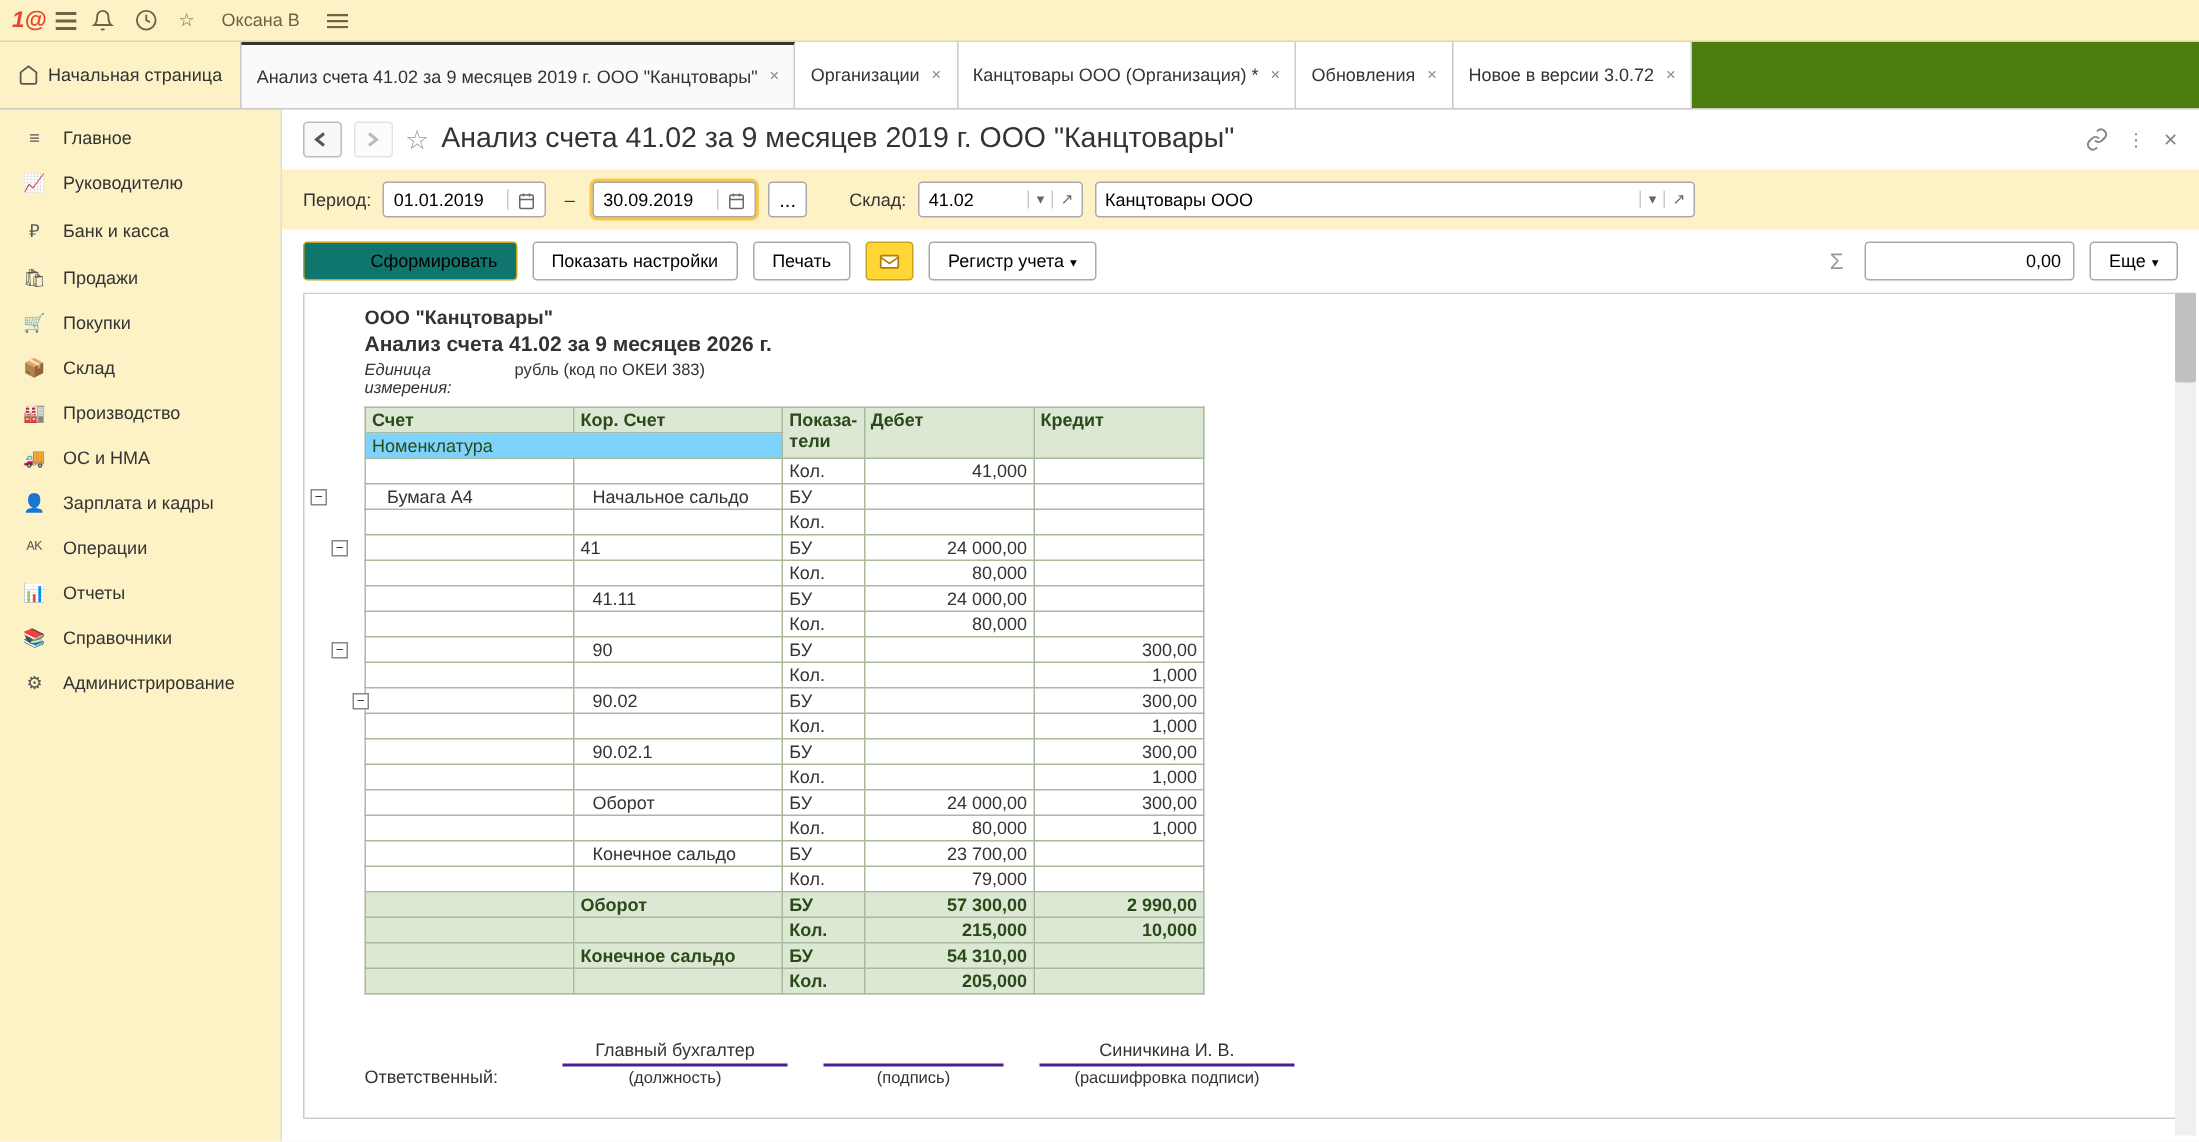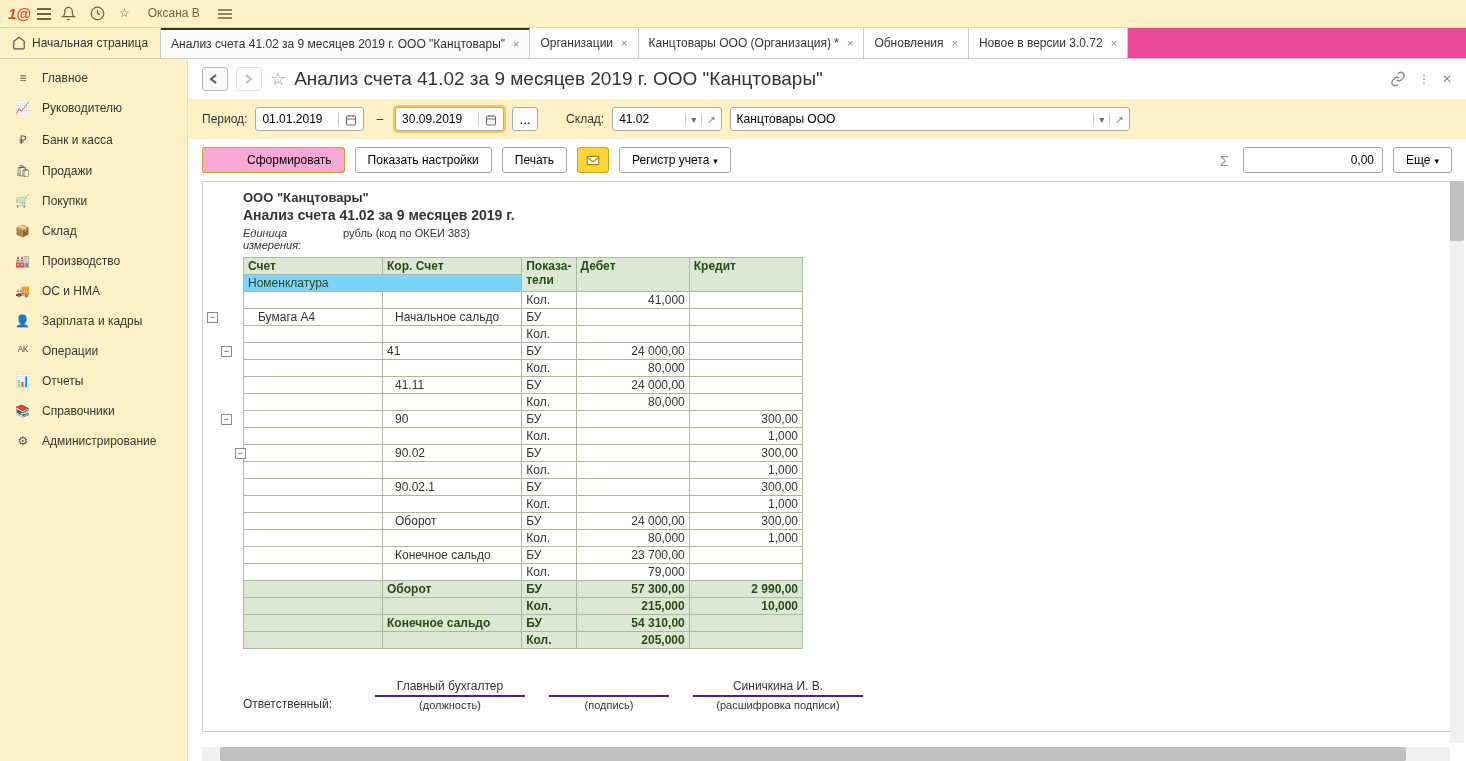--- a/index.html
+++ b/index.html
@@ -7,21 +7,21 @@
   
   .titlebar { background: #fdf2c5; height: 28px; display: flex; align-items: center; padding: 0 8px; border-bottom: 1px solid #e0d89f; }
   .titlebar .logo { color: #e8432e; font-weight: bold; font-size: 15px; margin-right: 6px; font-style: italic; }
   .titlebar .menu-burger { margin-right: 10px; cursor: pointer; }
   .titlebar .menu-burger svg { display: block; }
   .titlebar .title { color: #6e6442; font-size: 13px; flex: 1; }
   .titlebar .right-icons { display: flex; align-items: center; gap: 14px; color: #6e6442; }
   .titlebar .right-icons span { cursor: pointer; }
   .titlebar .user { margin: 0 4px; }
   
-  .tabs-row { background: #ec4899; height: 31px; display: flex; border-bottom: 1px solid #ccc; }
+  .tabs-row { background: #4d7c0f; height: 45px; display: flex; border-bottom: 1px solid #ccc; }
   .tab-home { display: flex; align-items: center; padding: 0 12px; border-right: 1px solid #ccc; background: #fdf2c5; }
   .tab-home .home-icon { margin-right: 6px; }
   .tab { display: flex; align-items: center; padding: 0 10px; border-right: 1px solid #ccc; cursor: pointer; background: #fff; height: 100%; }
   .tab.active { border-top: 2px solid #333; font-weight: 500; background: #fafafa; }
   .tab .close-x { margin-left: 8px; color: #888; font-size: 11px; }
   
   .main-wrap { display: flex; height: calc(761px - 28px - 31px); }
   
   .sidebar { width: 188px; background: #fdf2c5; border-right: 1px solid #ddd; padding-top: 4px; }
   .sidebar .item { display: flex; align-items: center; padding: 8px 14px; cursor: pointer; color: #333; }
@@ -44,21 +44,21 @@
   .date-input input { border: none; padding: 0 6px; width: 82px; font-size: 12px; background: transparent; }
   .date-input .cal-icon { padding: 0 6px; border-left: 1px solid #ccc; cursor: pointer; }
   .dash { margin: 0 4px; }
   .small-btn { height: 24px; min-width: 26px; padding: 0 6px; border: 1px solid #aaa; background: #fff; border-radius: 3px; cursor: pointer; }
   .select-box { display: inline-flex; align-items: center; border: 1px solid #aaa; background: #fff; border-radius: 3px; height: 24px; }
   .select-box input { border: none; padding: 0 6px; font-size: 12px; background: transparent; }
   .select-box .dd, .select-box .expand { padding: 0 5px; border-left: 1px solid #ccc; cursor: pointer; font-size: 10px; color: #666; }
   
   .toolbar { padding: 8px 14px; display: flex; align-items: center; gap: 10px; }
   .btn { height: 26px; padding: 0 12px; border: 1px solid #aaa; background: #fff; border-radius: 3px; cursor: pointer; font-size: 12px; }
-  .btn.primary { background: #f9a8d4; border-color: #caa31f; font-weight: 500; padding-left: 44px; }
+  .btn.primary { background: #0f766e; border-color: #caa31f; font-weight: 500; padding-left: 44px; }
   .btn.icon-only { padding: 0 8px; background: #ffd633; border-color: #caa31f; }
   .btn .dd-arrow { margin-left: 4px; font-size: 9px; }
   .toolbar .spacer { flex: 1; }
   .sigma { color: #999; font-size: 15px; margin-right: 4px; }
   .sum-input { width: 140px; height: 26px; border: 1px solid #aaa; border-radius: 3px; padding: 0 8px; text-align: right; font-size: 12px; }
   
   .report-area { flex: 1; overflow: auto; padding: 0 14px 14px 14px; position: relative; }
   .report-inner { border: 1px solid #ccc; padding: 8px 14px 20px 40px; position: relative; min-height: 520px; }
   .report-header .org { font-weight: bold; font-size: 13px; }
   .report-header .rep-title { font-weight: bold; font-size: 14px; margin-top: 2px; }
@@ -299,21 +299,21 @@
       <div class="report-inner">
         <div class="tree-controls">
           <div class="tree-box" style="top:0;left:0">−</div>
           <div class="tree-box" style="top:34px;left:14px">−</div>
           <div class="tree-box" style="top:102px;left:14px">−</div>
           <div class="tree-box" style="top:136px;left:28px">−</div>
         </div>
 
         <div class="report-header">
           <div class="org">ООО "Канцтовары"</div>
-          <div class="rep-title">Анализ счета 41.02 за 9 месяцев 2019 г.</div>
+          <div class="rep-title">Анализ счета 41.02 за 9 месяцев 2026 г.</div>
           <div class="unit-row">
             <span class="unit-lbl">Единица измерения:</span>
             <span>рубль (код по ОКЕИ 383)</span>
           </div>
         </div>
 
         <table class="report">
           <tbody>
               <tr>
             <th class="col-acct">Счет</th>

